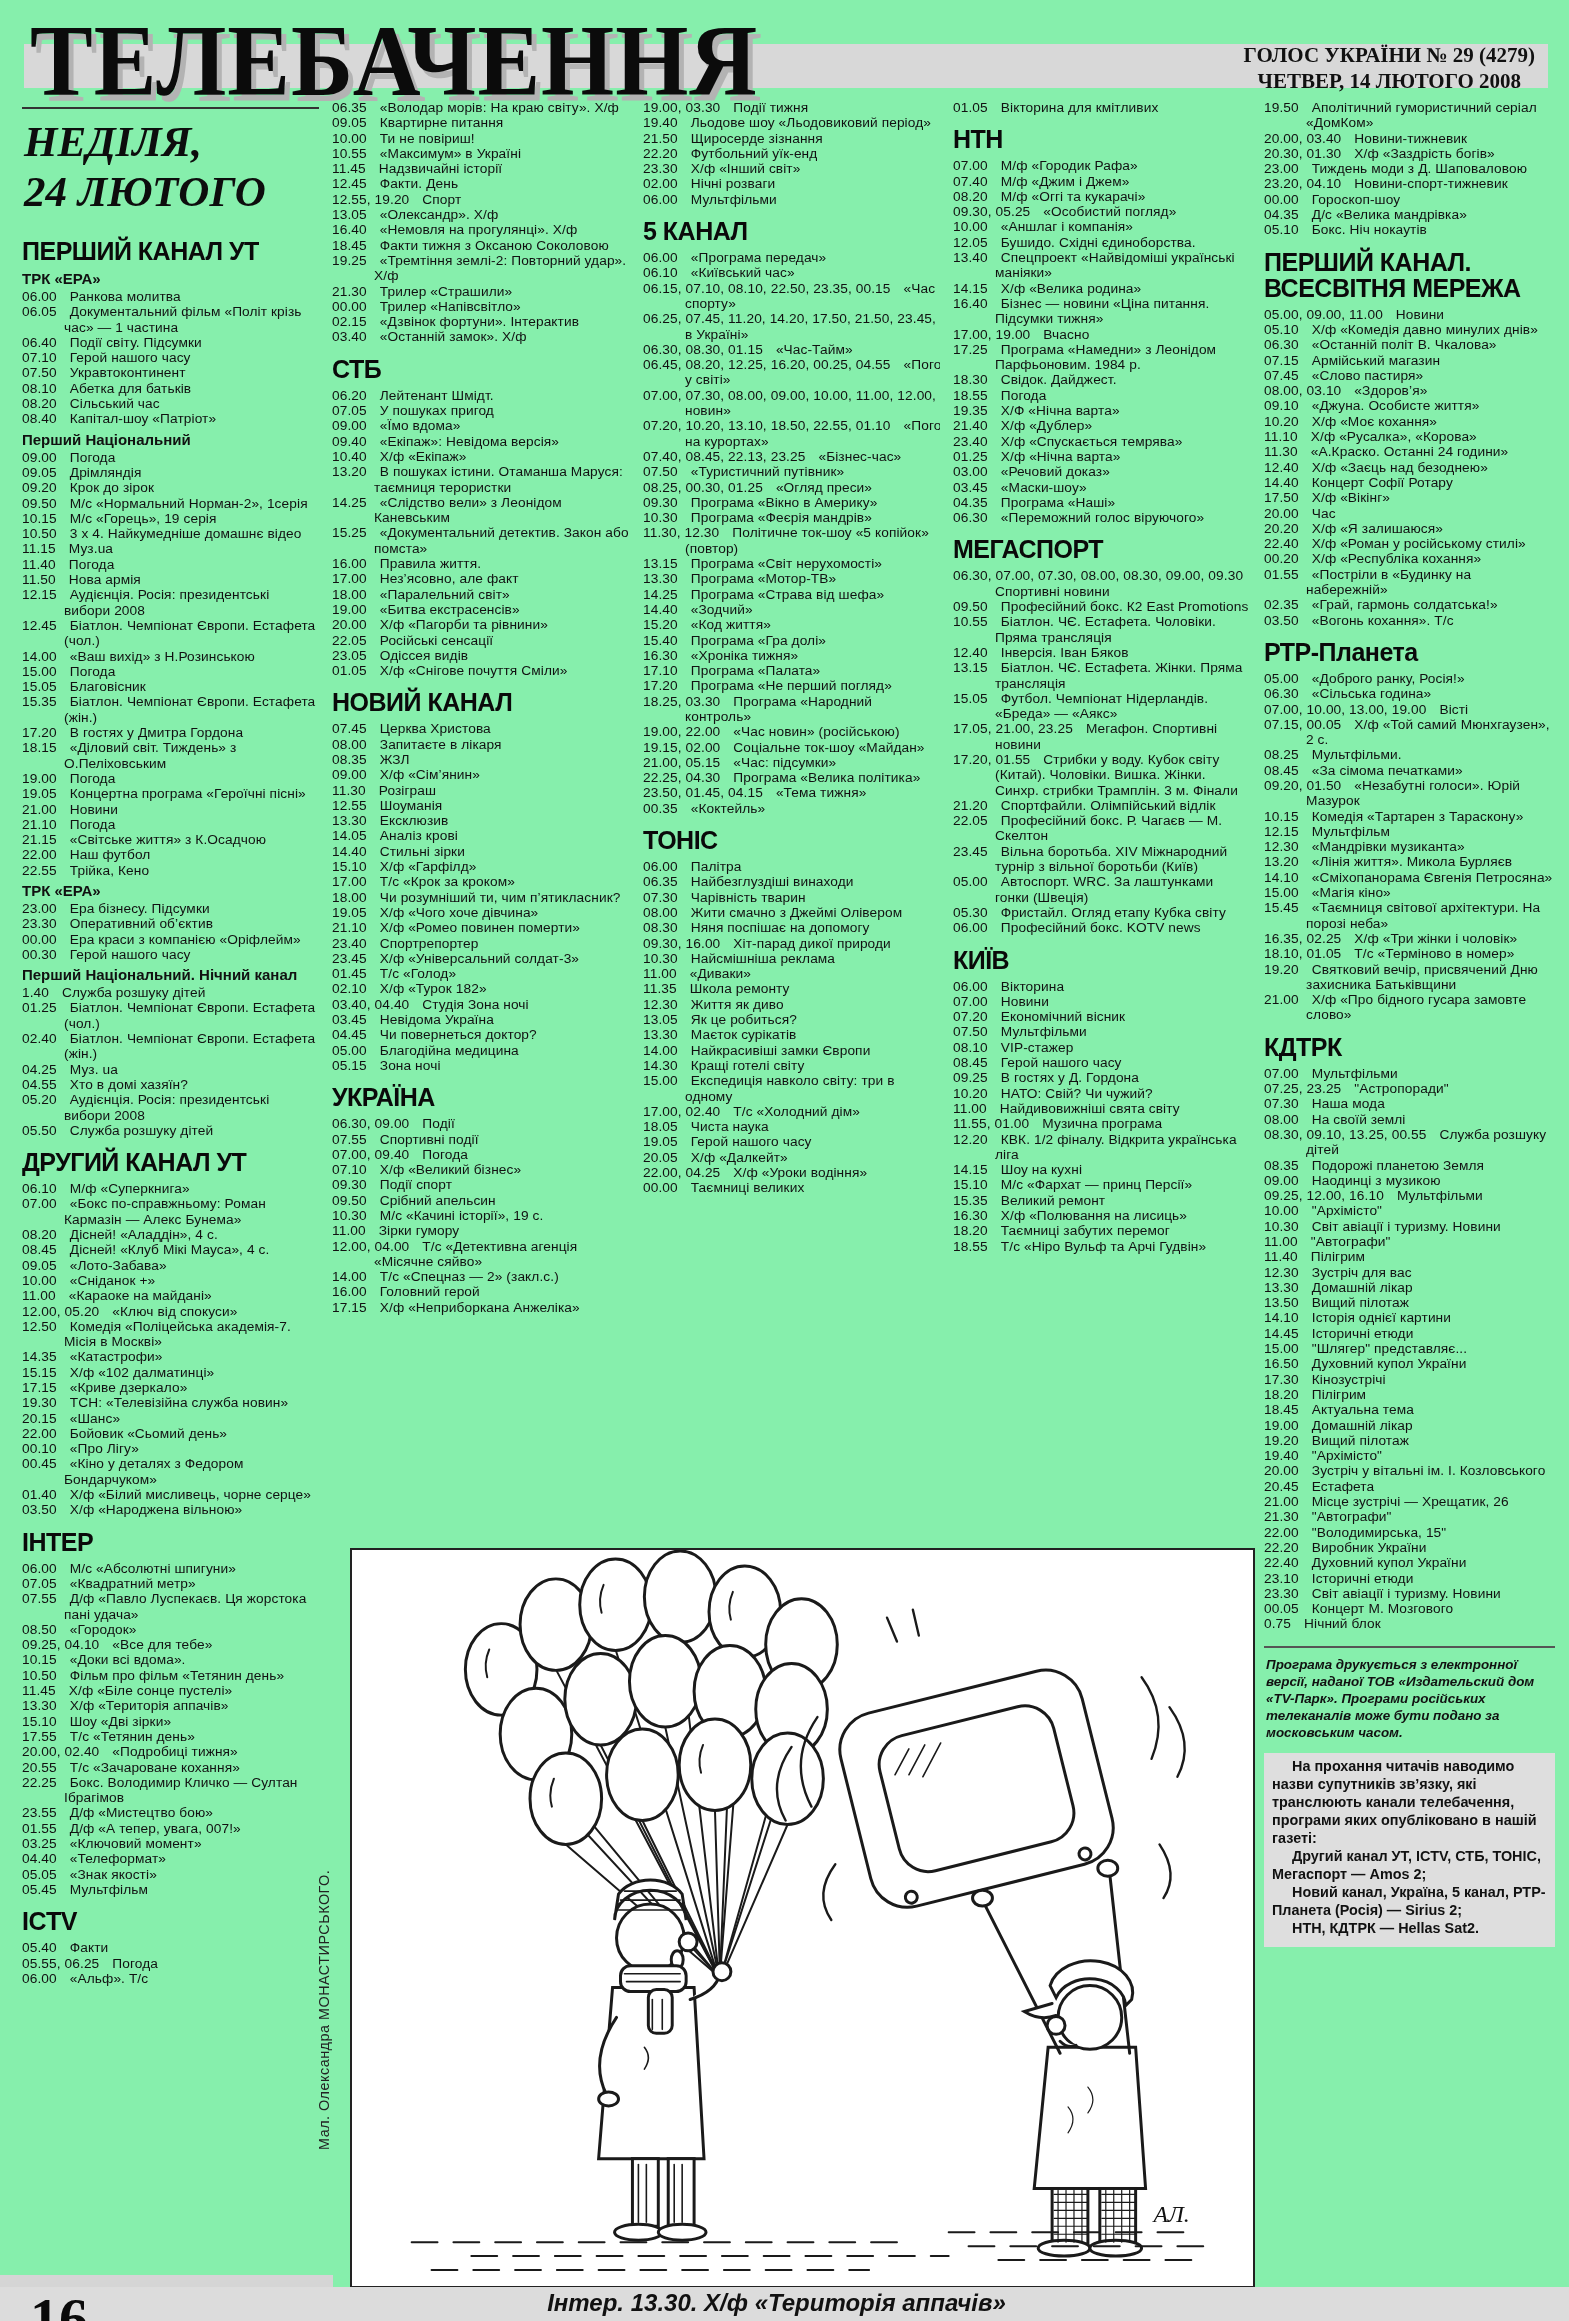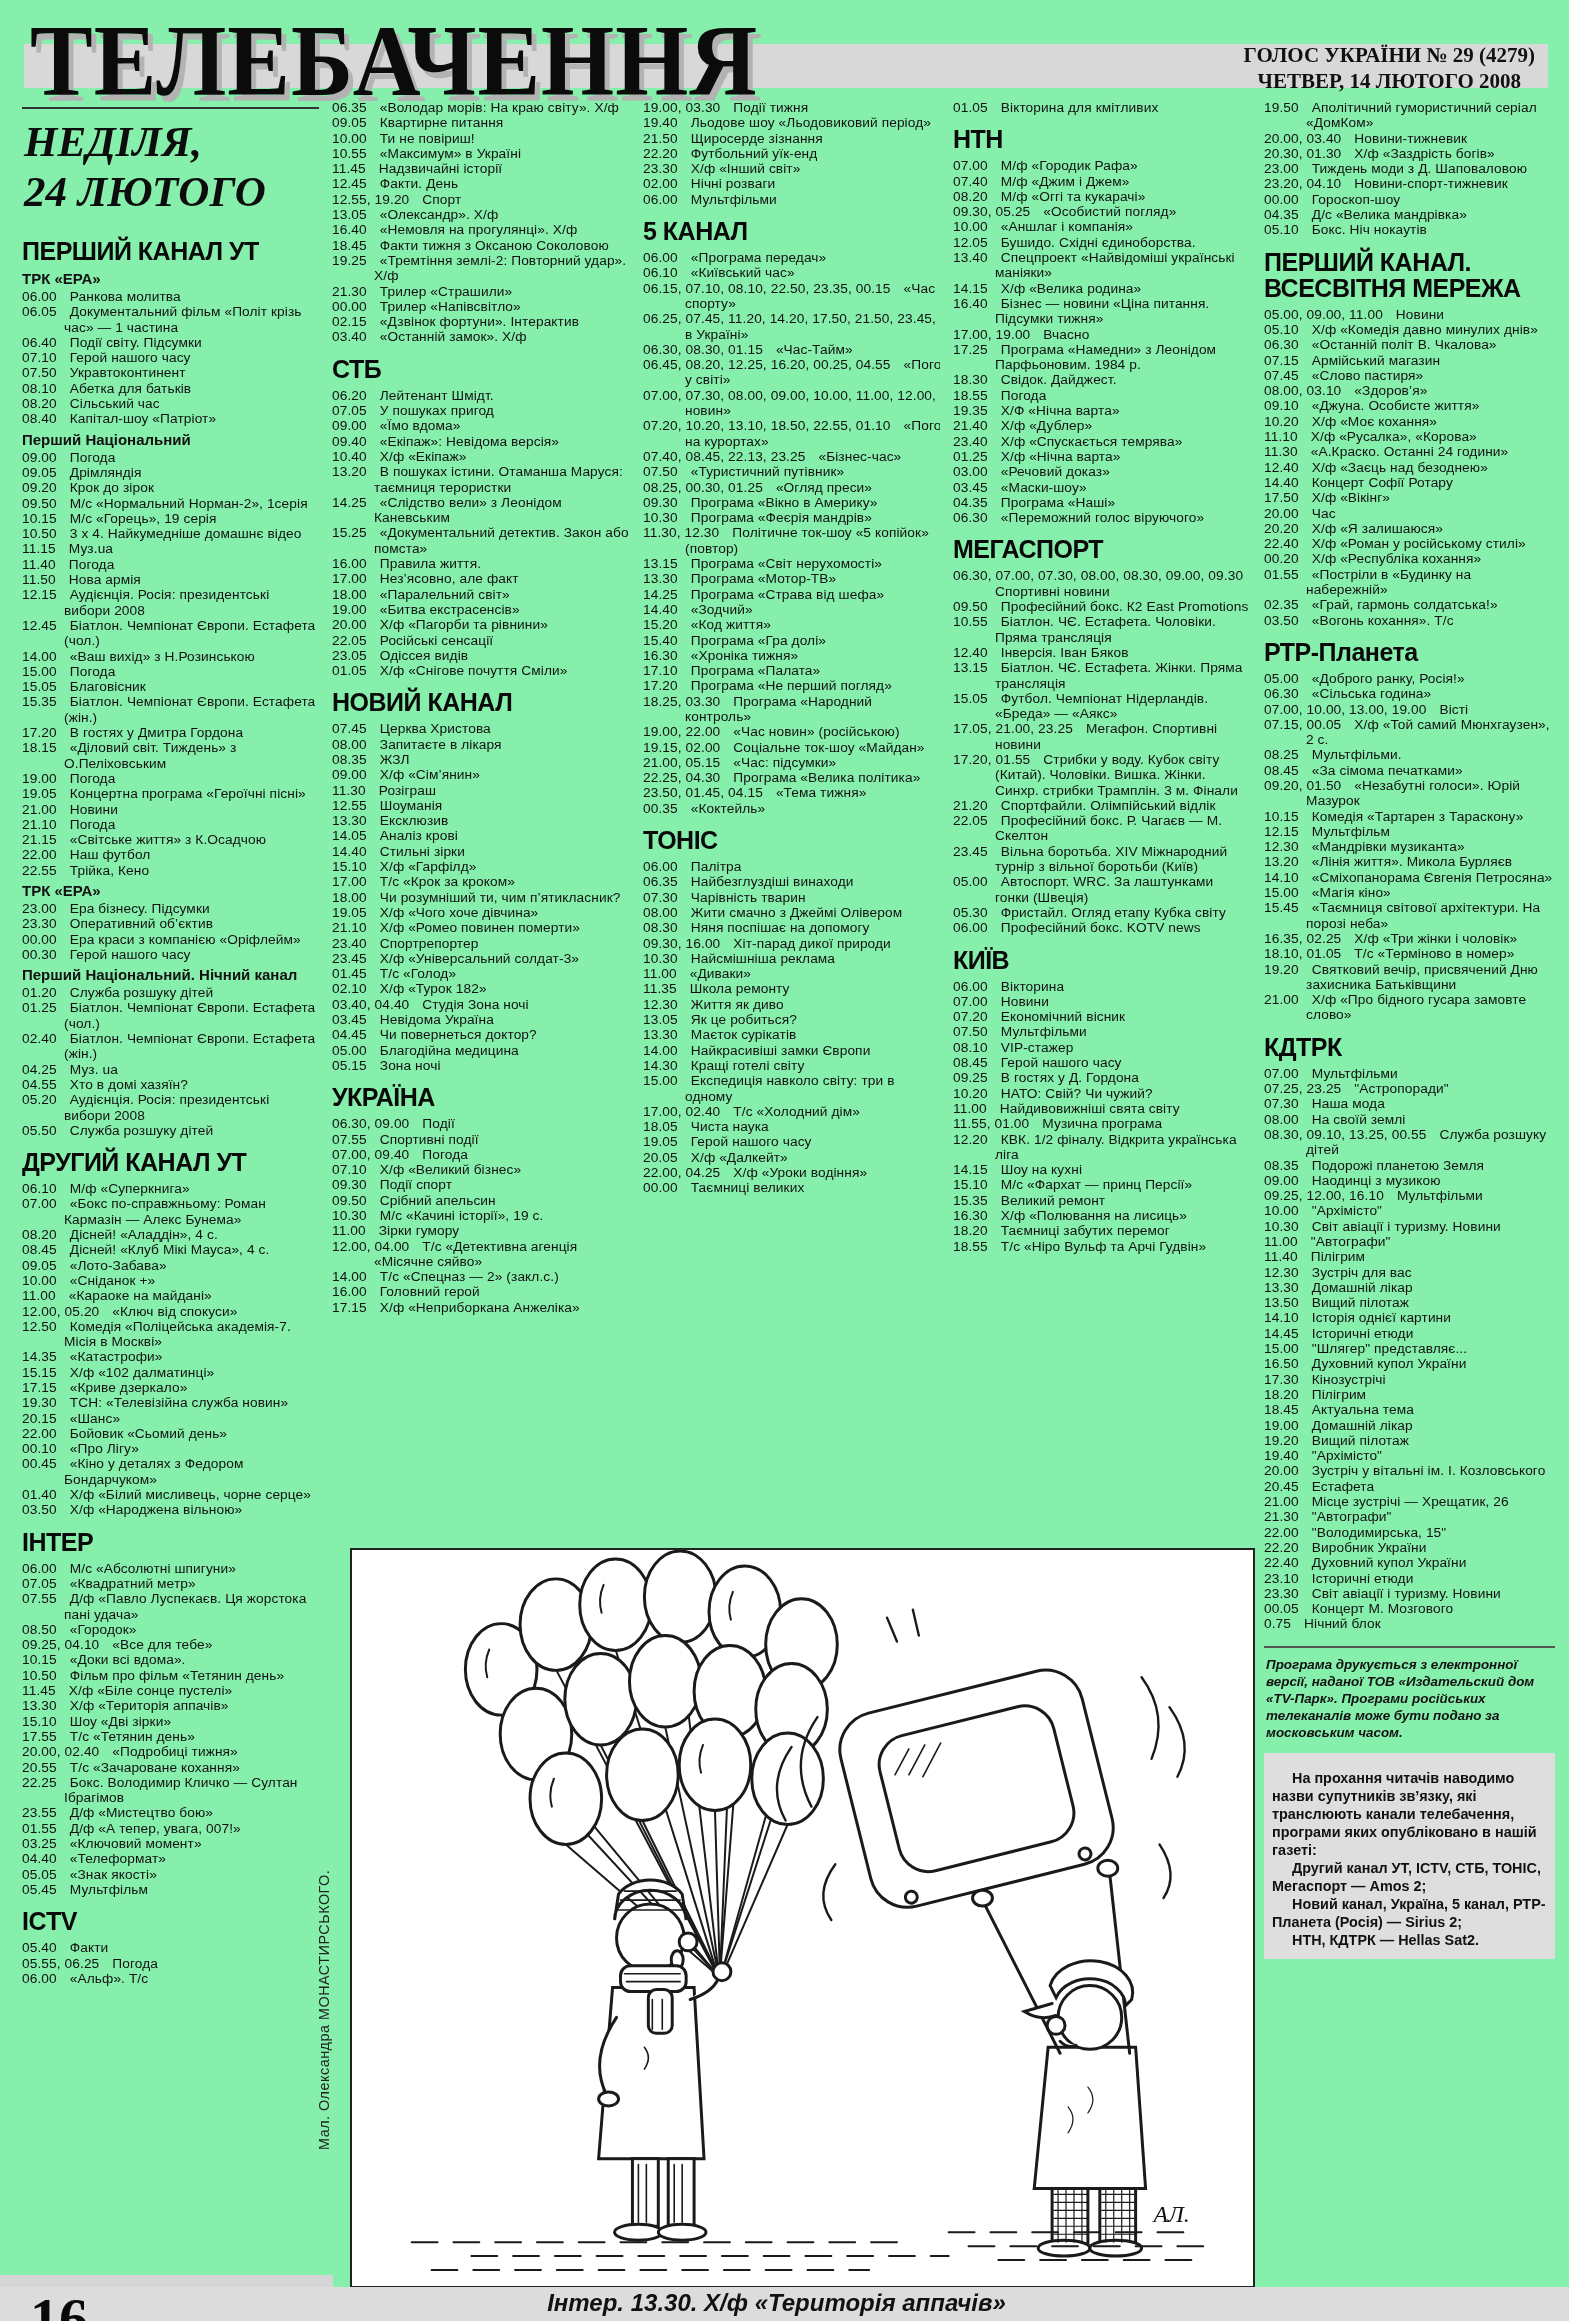--- a/index.html
+++ b/index.html
@@ -24,21 +24,21 @@
       font-family:"Liberation Serif",serif;font-style:italic;font-weight:bold;
       font-size:43px;line-height:50px;color:#0d0d0d;}
   .channel{font-size:25px;line-height:26px;font-weight:bold;letter-spacing:-0.5px;
       margin:11px 0 6px 0;color:#0a0a0a;}
   .subchannel{font-size:15px;line-height:17px;font-weight:bold;margin:4px 0 2px 0;}
   .prog{font-size:13.7px;line-height:15.3px;padding-left:42px;text-indent:-42px;
       letter-spacing:0.1px;}
   .prog .time{margin-right:13px;white-space:nowrap;}
   .note-print{border-top:2px solid #555;margin-top:14px;padding:8px 2px 0 2px;
       font-style:italic;font-weight:bold;font-size:13.4px;line-height:17px;}
-  .note-sat{background:#dedede;margin-top:12px;padding:16px 8px 10px 8px;
+  .note-sat{background:#dedede;margin-top:12px;padding:4px 8px 10px 8px;
       font-weight:bold;font-size:14.4px;line-height:18px;}
   .note-sat p{margin:0;text-indent:20px;}
   
   #cartoon-box{position:absolute;left:350px;top:1548px;width:901px;height:736px;
       background:#fff;border:2px solid #222;}
   #cartoon-credit{position:absolute;left:316px;top:1682px;height:468px;
       writing-mode:vertical-rl;transform:rotate(180deg);
       font-size:14.4px;letter-spacing:0.5px;white-space:nowrap;color:#222;}
   
   #footer-band{position:absolute;left:0;top:2287px;width:1569px;height:35px;background:#dcdcdc;}
@@ -99,21 +99,21 @@
       <div class="prog"><span class="time">21.10</span><span class="title">Погода</span></div>
       <div class="prog"><span class="time">21.15</span><span class="title">«Світське життя» з К.Осадчою</span></div>
       <div class="prog"><span class="time">22.00</span><span class="title">Наш футбол</span></div>
       <div class="prog"><span class="time">22.55</span><span class="title">Трійка, Кено</span></div>
       <h3 class="subchannel">ТРК «ЕРА»</h3>
       <div class="prog"><span class="time">23.00</span><span class="title">Ера бізнесу. Підсумки</span></div>
       <div class="prog"><span class="time">23.30</span><span class="title">Оперативний об’єктив</span></div>
       <div class="prog"><span class="time">00.00</span><span class="title">Ера краси з компанією «Оріфлейм»</span></div>
       <div class="prog"><span class="time">00.30</span><span class="title">Герой нашого часу</span></div>
       <h3 class="subchannel">Перший Національний. Нічний канал</h3>
-      <div class="prog"><span class="time">01.20</span><span class="title">Служба розшуку дітей</span></div>
+      <div class="prog"><span class="time">1.40</span><span class="title">Служба розшуку дітей</span></div>
       <div class="prog"><span class="time">01.25</span><span class="title">Біатлон. Чемпіонат Європи. Естафета (чол.)</span></div>
       <div class="prog"><span class="time">02.40</span><span class="title">Біатлон. Чемпіонат Європи. Естафета (жін.)</span></div>
       <div class="prog"><span class="time">04.25</span><span class="title">Муз. ua</span></div>
       <div class="prog"><span class="time">04.55</span><span class="title">Хто в домі хазяїн?</span></div>
       <div class="prog"><span class="time">05.20</span><span class="title">Аудієнція. Росія: президентські вибори 2008</span></div>
       <div class="prog"><span class="time">05.50</span><span class="title">Служба розшуку дітей</span></div>
       <h2 class="channel">ДРУГИЙ КАНАЛ УТ</h2>
       <div class="prog"><span class="time">06.10</span><span class="title">М/ф «Суперкнига»</span></div>
       <div class="prog"><span class="time">07.00</span><span class="title">«Бокс по-справжньому: Роман Кармазін — Алекс Бунема»</span></div>
       <div class="prog"><span class="time">08.20</span><span class="title">Дісней! «Аладдін», 4 с.</span></div>

